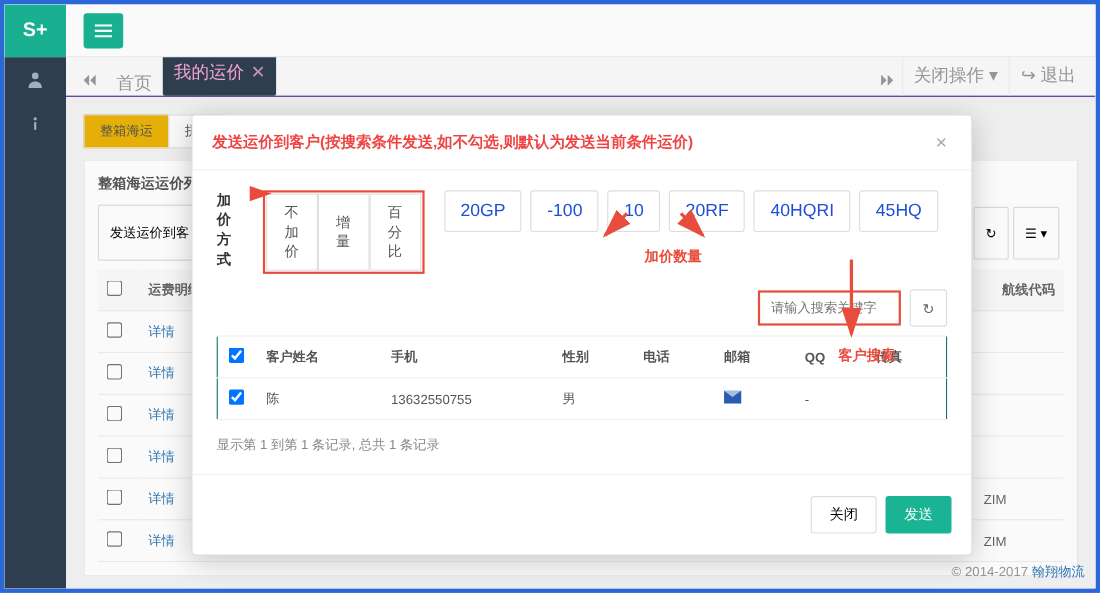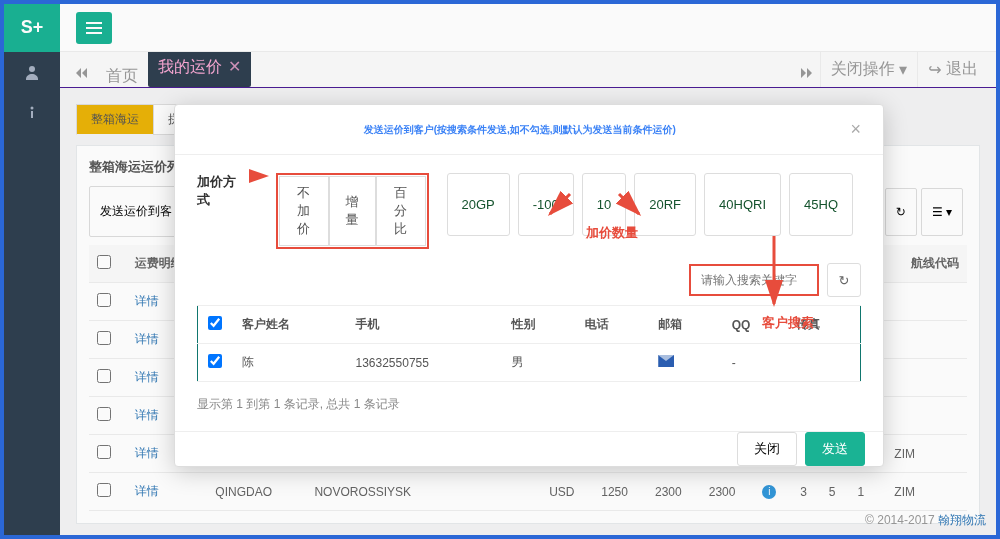--- a/index.html
+++ b/index.html
@@ -27,38 +27,38 @@
   .table{width:100%;border-collapse:collapse;font-size:12px}
   .table th,.table td{border-bottom:1px solid #eee;padding:10px 8px;text-align:left;color:#666}
   .table th{background:#fafafa}
   .link{color:#337ab7;cursor:pointer}
   .footer{position:absolute;right:10px;bottom:6px;font-size:12px;color:#999}
   .footer .flink{color:#337ab7}
   
   .modal-mask{position:absolute;inset:0;background:rgba(0,0,0,.02)}
   .modal{position:absolute;left:170px;top:100px;width:710px;background:#fff;border:1px solid #ddd;border-radius:4px;box-shadow:0 5px 25px rgba(0,0,0,.2)}
   .modal-head{padding:14px 18px;border-bottom:1px solid #eee;display:flex;align-items:center}
-  .modal-title{flex:1;text-align:center;font-weight:bold;font-size:10px;color:#3b82f6}
+  .modal-title{flex:1;font-weight:bold;font-size:14px;color:#ef4444}
   .modal-close{color:#aaa;font-size:18px;cursor:pointer;padding:0 4px}
   .modal-body{padding:18px 22px}
   .row{display:flex;align-items:flex-start;margin-bottom:14px}
   .lbl{width:64px;font-weight:bold;color:#333;font-size:13px}
   .seg{display:flex;border:2px solid #e74c3c;padding:1px;margin-right:18px}
   .seg button{border:1px solid #ddd;background:#fff;padding:7px 16px;font-size:13px;cursor:pointer;color:#555;margin:0}
-  .pill{border:1px solid #ddd;background:#fff;padding:23px 14px;border-radius:3px;margin-right:8px;font-size:13px;color:#14532d}
+  .pill{border:1px solid #ddd;background:#fff;padding:9px 14px;border-radius:3px;margin-right:8px;font-size:16px;color:#1d4ed8}
   .searchrow{display:flex;justify-content:flex-end;align-items:center;margin-bottom:8px}
   .search-in{border:2px solid #e74c3c;padding:7px 10px;width:130px;font-size:12px;outline:none;color:#999}
   .refresh{border:1px solid #ddd;width:34px;height:34px;margin-left:8px;display:flex;align-items:center;justify-content:center;border-radius:3px;cursor:pointer;color:#666}
   .mtable{width:100%;border-collapse:collapse;font-size:12px;border:1px solid #0f766e}
   .mtable th,.mtable td{border-bottom:1px solid #eee;padding:10px 10px;text-align:left;color:#555}
   .mtable th{background:#fff;font-weight:bold;color:#555;border-top:1px solid #eee}
   .mail-icon{display:inline-block;width:16px;height:12px;background:#2a5db0;position:relative;clip-path:polygon(0 0,100% 0,100% 100%,0 100%)}
   .mail-icon::after{content:"";position:absolute;left:0;top:0;border-left:8px solid transparent;border-right:8px solid transparent;border-top:6px solid #fff;opacity:.6}
   .pager{font-size:12px;color:#888;margin-top:14px}
-  .modal-foot{padding:0 18px;border-top:1px solid #eee;display:flex;justify-content:flex-end}
+  .modal-foot{padding:19px 18px;border-top:1px solid #eee;display:flex;justify-content:flex-end}
   .modal-foot .mbtn{border:1px solid #ddd;background:#fff;padding:7px 16px;border-radius:3px;margin-left:8px;cursor:pointer;font-size:13px}
   .modal-foot .mbtn.primary{background:#1ab394;color:#fff;border-color:#1ab394}
   
   .ann{position:absolute;color:#e74c3c;font-size:13px;font-weight:bold;pointer-events:none}
   .arrow{width:0;height:0;display:inline-block;border-style:solid}
   .arrow.right{border-width:7px 0 7px 20px;border-color:transparent transparent transparent #e74c3c}
   .cb{width:14px;height:14px}
   .info-icon{display:inline-block;width:14px;height:14px;border-radius:50%;background:#3498db;color:#fff;font-size:10px;line-height:14px;text-align:center}
   .dollar{color:#1ab394;font-weight:bold}
 </style>

